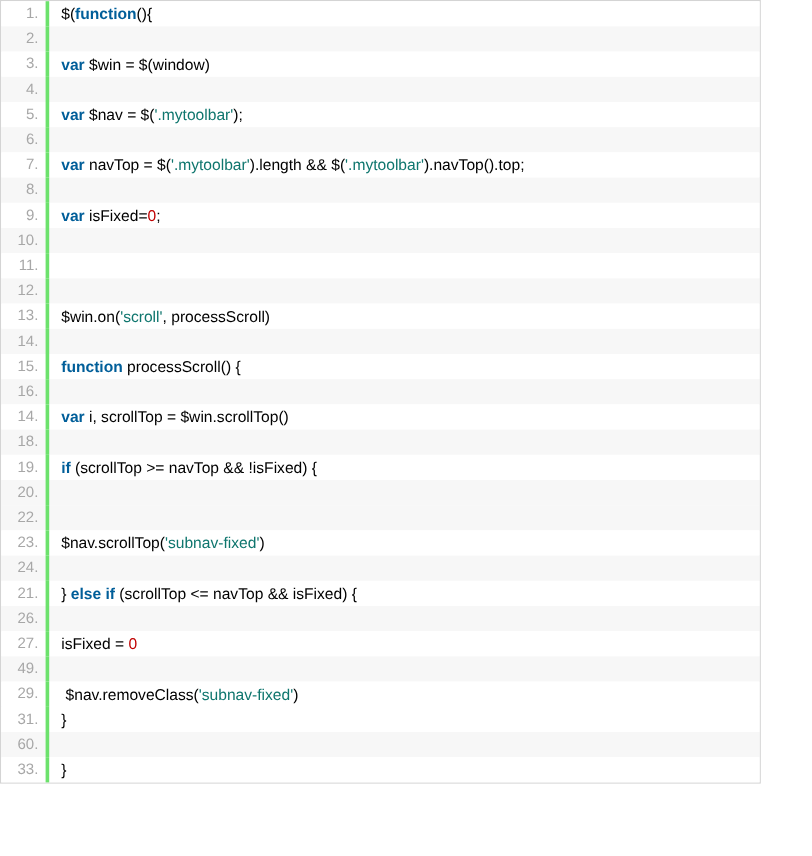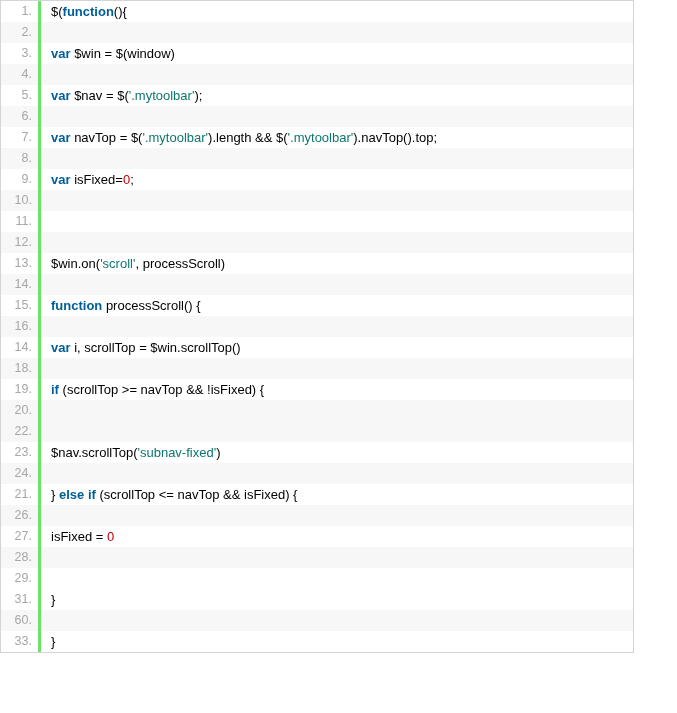--- a/index.html
+++ b/index.html
@@ -144,25 +144,26 @@
     </div>
     <div class="line alt">
       <div class="gutter-col">26.</div>
       <div class="code-col">&nbsp;</div>
     </div>
     <div class="line">
       <div class="gutter-col">27.</div>
       <div class="code-col"><span class="tok-plain">isFixed = </span><span class="tok-number">0</span></div>
     </div>
     <div class="line alt">
-      <div class="gutter-col">28.</div>
+      <div class="gutter-col">49.</div>
       <div class="code-col">&nbsp;</div>
     </div>
     <div class="line">
       <div class="gutter-col">29.</div>
+      <div class="code-col"><span class="tok-plain"> $nav.removeClass(</span><span class="tok-string">'subnav-fixed'</span><span class="tok-plain">)</span></div>
     </div>
     <div class="line">
       <div class="gutter-col">31.</div>
       <div class="code-col"><span class="tok-plain">}</span></div>
     </div>
     <div class="line alt">
       <div class="gutter-col">60.</div>
       <div class="code-col">&nbsp;</div>
     </div>
     <div class="line">

